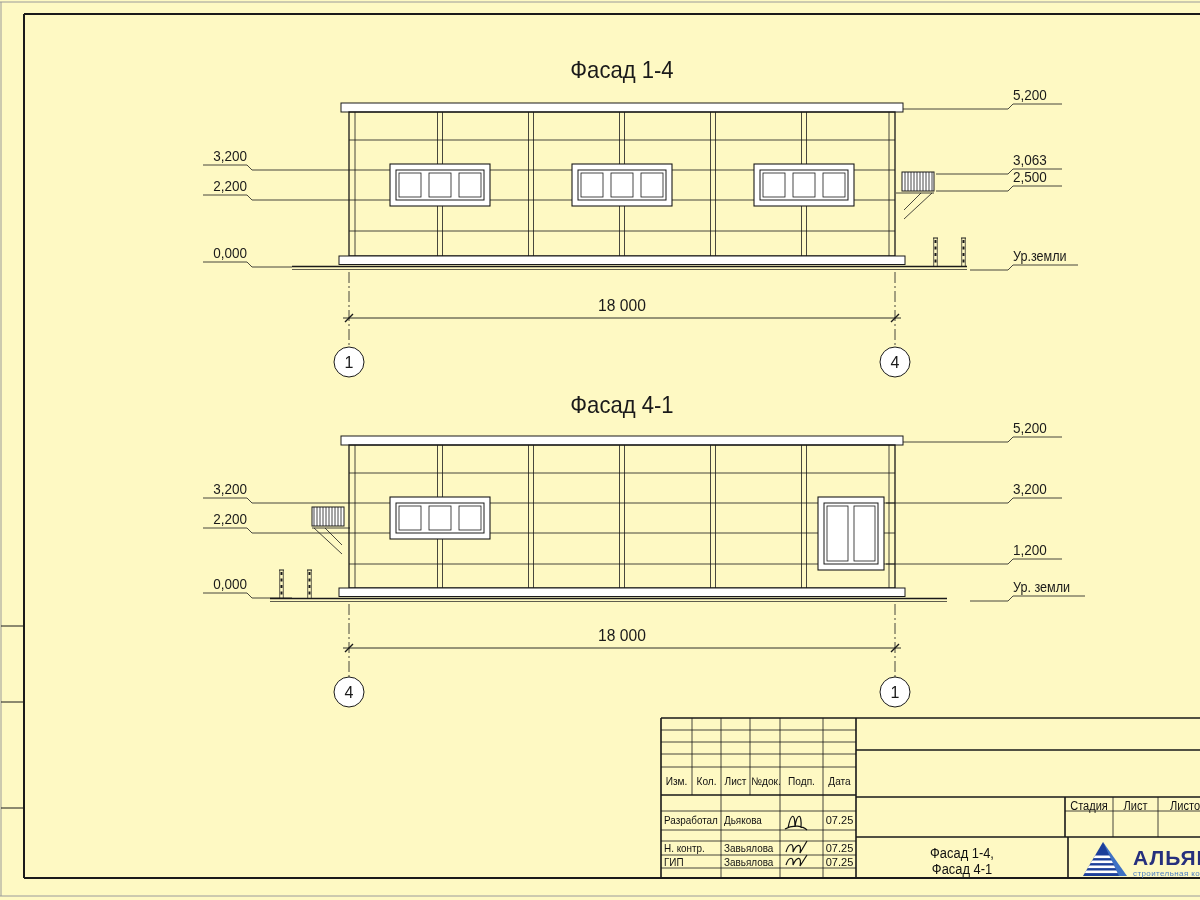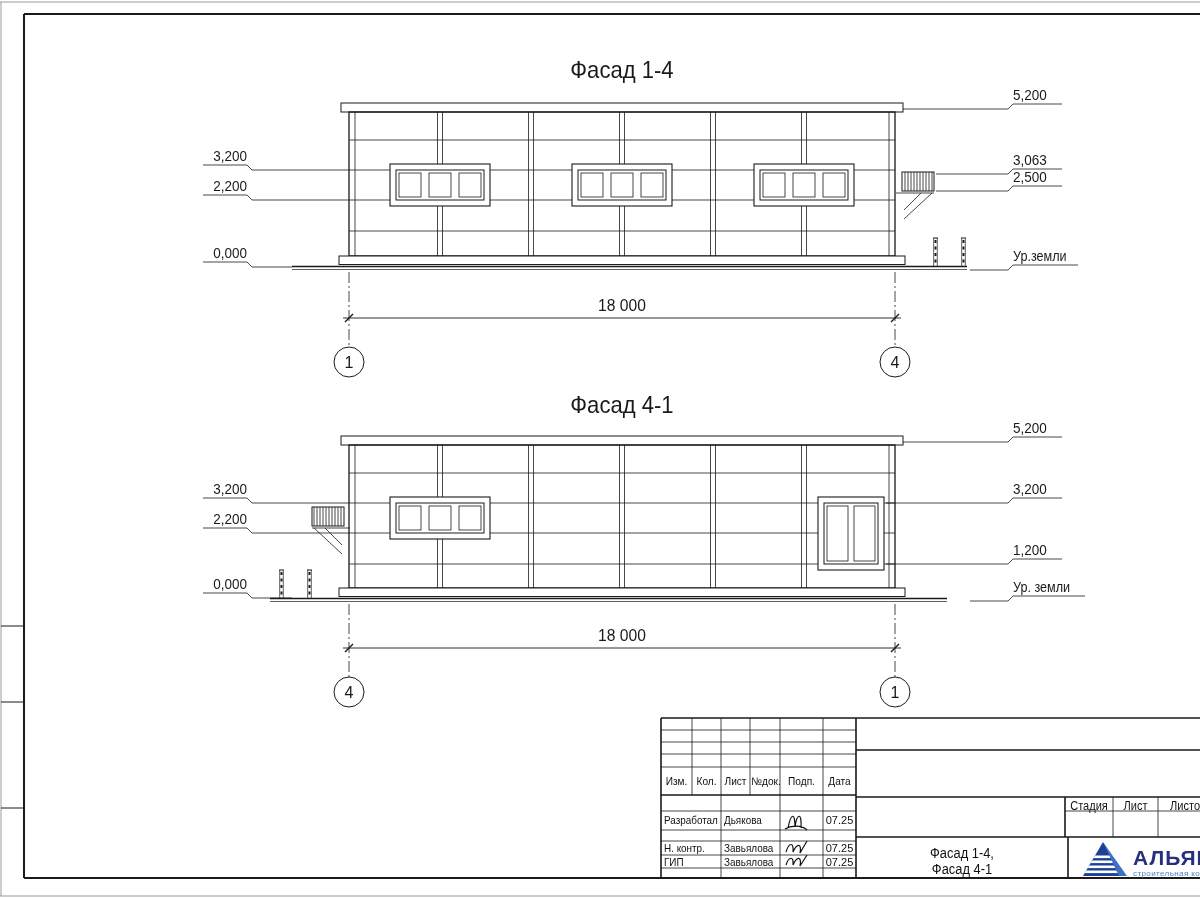--- a/index.html
+++ b/index.html
@@ -1,16 +1,16 @@
 <!DOCTYPE html>
 <html><head>
 <meta charset="utf-8">
 <style>
   html,body{margin:0;padding:0;background:#e8e8e8;}
-  .sheet{position:relative;width:1200px;height:900px;background:#ffffff;overflow:hidden;
+  .sheet{position:relative;width:1200px;height:900px;background:#fef9c3;overflow:hidden;
          font-family:"Liberation Sans","DejaVu Sans",sans-serif;}
   svg{position:absolute;left:0;top:0;}
   .lbl{position:absolute;color:#1a1a1a;line-height:1;white-space:nowrap;
        font-family:"Liberation Sans","DejaVu Sans",sans-serif;}
   .r{text-align:right;}
   .c{text-align:center;}
   .cx{transform:scaleX(.9);transform-origin:0 50%;}
   .cxr{transform:scaleX(.9);transform-origin:100% 50%;}
   .cxc{transform:scaleX(.92);transform-origin:50% 50%;}
   .ftitle{font-size:24px;letter-spacing:0px;}

